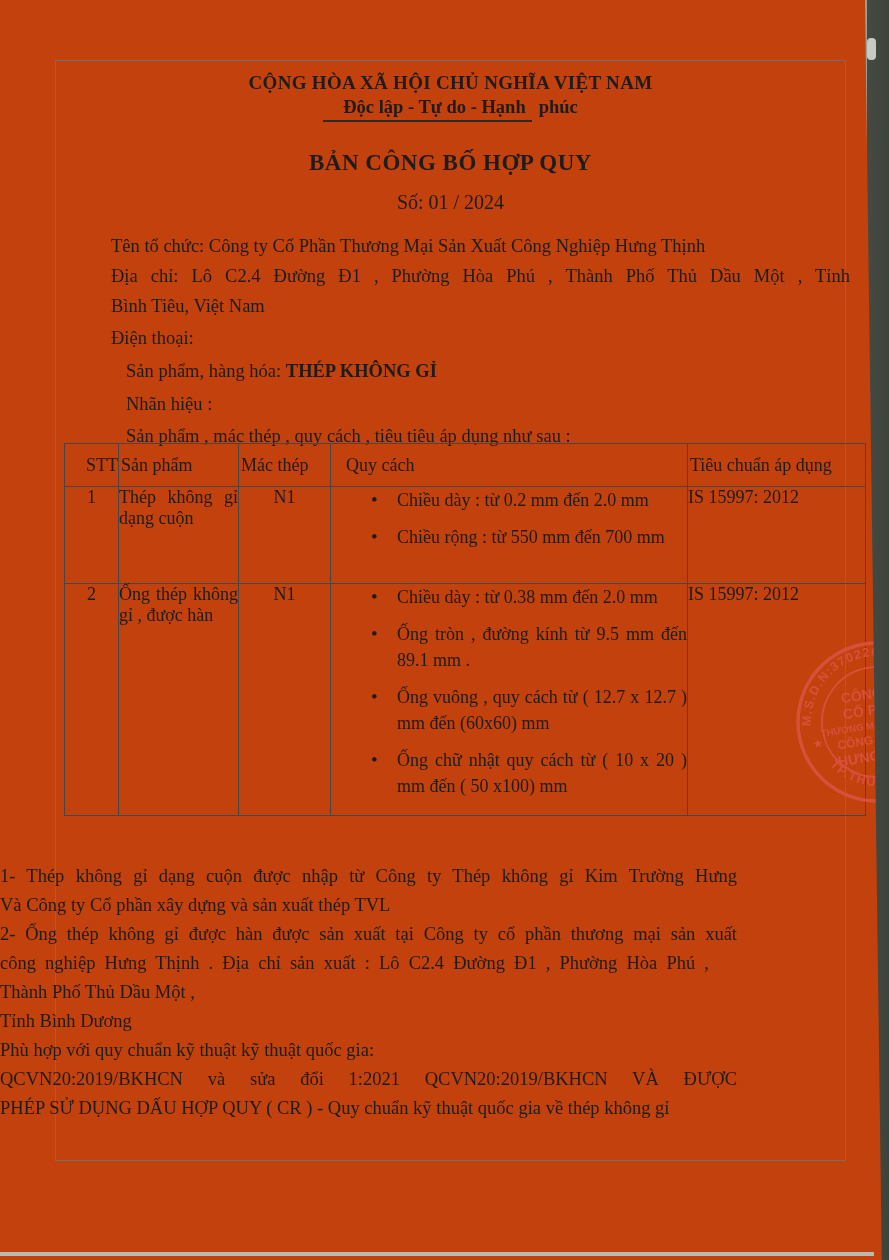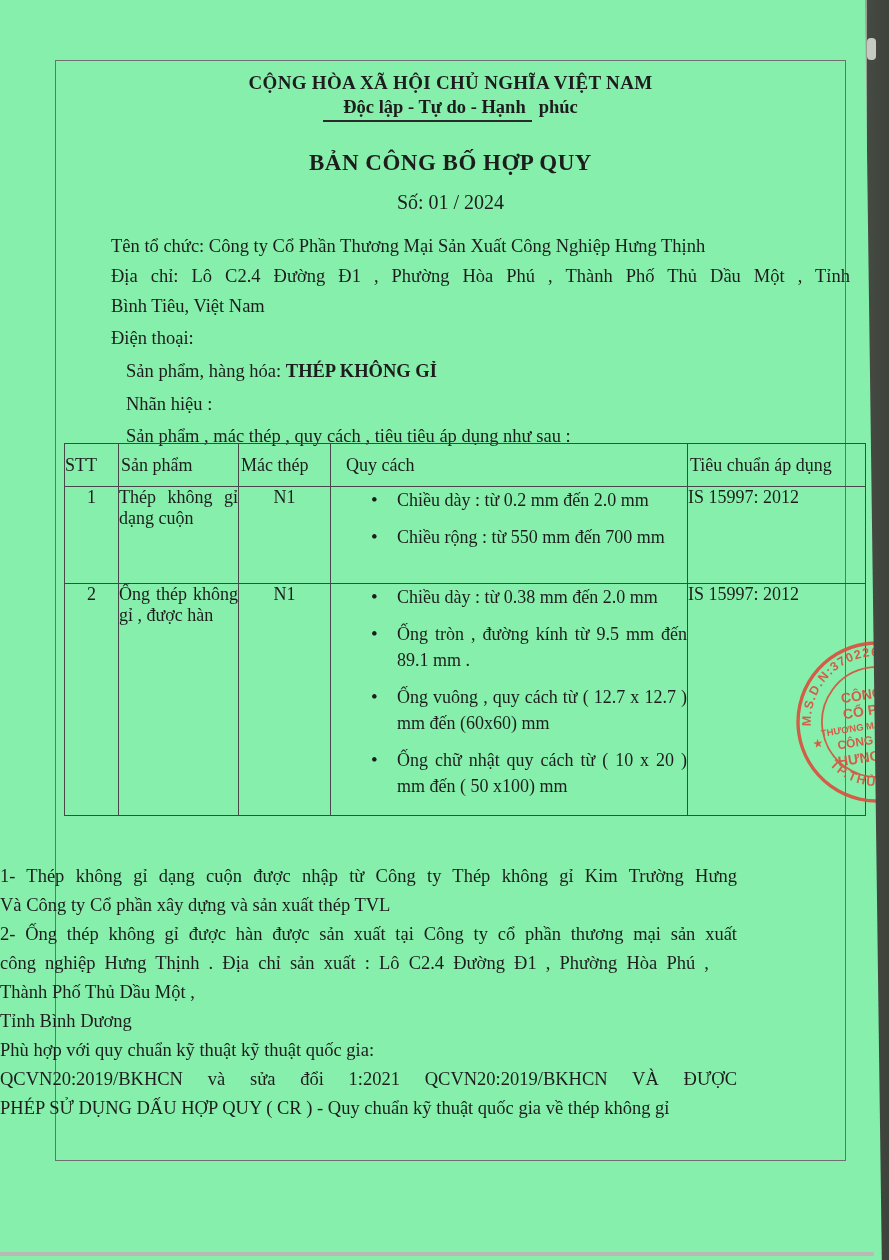--- a/index.html
+++ b/index.html
@@ -1,18 +1,18 @@
 <!DOCTYPE html>
 <html><head>
 <meta charset="utf-8">
 <style>
   html,body{margin:0;padding:0;background:#e8e8e6;}
   .page{
     position:relative;width:889px;height:1260px;margin:0 auto;
-    background:#86efac;overflow:hidden;
+    background:#c2410c;overflow:hidden;
     font-family:"Liberation Serif","DejaVu Serif",serif;
     color:#1d1d1d;
   }
   .frame{
     position:absolute;left:55px;top:60px;width:789px;height:1099px;
     border:1.5px solid #6f6f6f;background:transparent;
   }
   .center-line{position:absolute;left:55px;width:791px;text-align:center;white-space:nowrap;}
   .nat-title{top:72px;font-size:19px;font-weight:bold;letter-spacing:.3px;}
   .motto{top:97px;font-size:18.5px;font-weight:bold;}
@@ -33,21 +33,21 @@
   table.spec{
     position:absolute;left:64px;top:443px;width:775px;
     border-collapse:collapse;table-layout:fixed;
     font-size:18px;color:#1d1d1d;
   }
   table.spec td{border:1.4px solid #474747;vertical-align:top;padding:0;}
   .col-stt{width:53px;}   .col-sp{width:117px;}
   .col-mt{width:89px;}    .col-qc{width:341px;}
   .col-tc{width:175px;}
   tr.hdr td{height:42px;vertical-align:middle;padding-left:2px;}
-  tr.hdr td.ct{text-align:left;padding-left:0;font-family:Liberation Serif, serif;}
+  tr.hdr td.ct{text-align:right;padding-left:0;font-family:Liberation Serif, serif;}
   tr.r1 td{height:96px;}
   tr.r2 td{height:231px;}
   td.cell-stt{text-align:center;padding-top:11px;}
   td.cell-sp{padding:11px 9px 0 13px;text-align:justify;}
   td.cell-mt{text-align:center;padding-top:11px;}
   td.cell-qc{padding:9px 10px 0 0;}
   td.cell-tc{padding:11px 6px 0 11px;}
   .bullet{position:relative;padding-left:66px;margin-bottom:11px;line-height:26px;text-align:justify;}
   .bullet::before{content:"•";position:absolute;left:40px;top:0;font-size:19px;}
 

